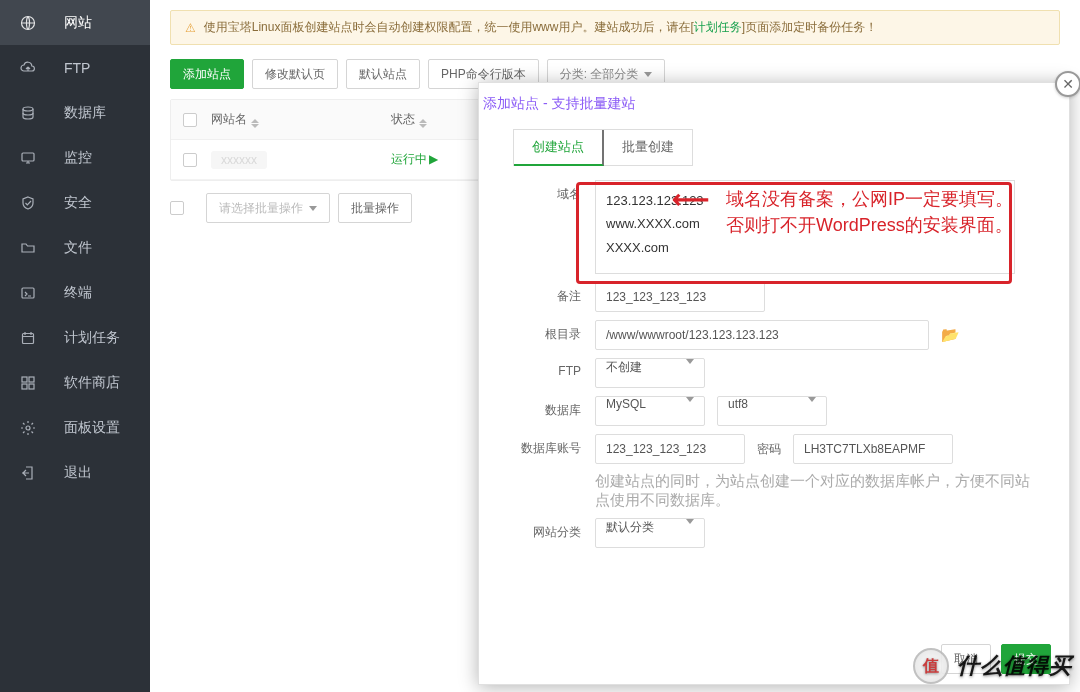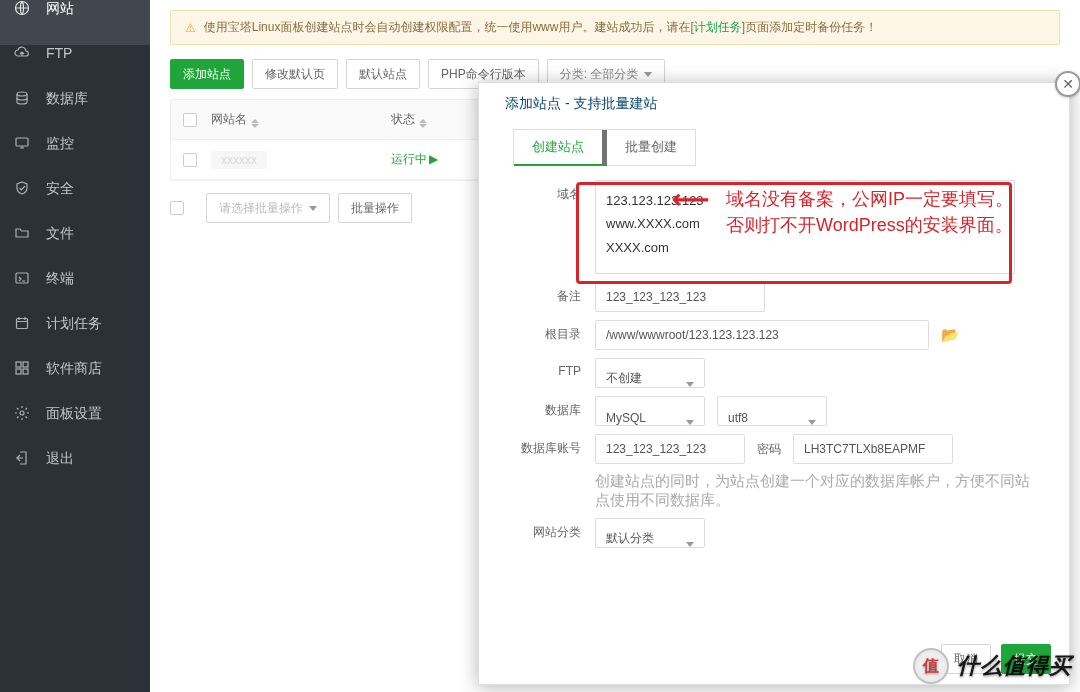--- a/index.html
+++ b/index.html
@@ -1,20 +1,20 @@
 <!DOCTYPE html>
 <html><head>
 <meta charset="utf-8">
 <style>
   html,body{margin:0;padding:0;font-family:"Microsoft YaHei","Helvetica Neue",Arial,sans-serif;font-size:12px;color:#666;background:#f3f3f3}
   *{box-sizing:border-box}
   .page{position:relative;width:1080px;height:692px;overflow:hidden;background:#fff}
   
   .sidebar{position:absolute;left:0;top:0;width:150px;height:100%;background:#2c3138;color:#c0c6cf}
-  .side-item{display:flex;align-items:flex-start;gap:16px;height:45px;padding:0 14px;cursor:pointer;font-size:14px}
+  .side-item{display:flex;align-items:center;gap:28px;height:45px;padding:0 20px;cursor:pointer;font-size:14px}
   .side-item.active{background:#41474f;color:#fff}
   .side-ico{width:16px;height:16px;display:inline-flex;align-items:center;justify-content:center;opacity:.85}
   
   .main{position:absolute;left:150px;top:0;right:0;height:100%;padding:10px 20px;overflow:hidden}
   .tip{border:1px solid #f0e0b0;background:#fdf6e7;color:#8a6d3b;padding:8px 14px;border-radius:2px;display:flex;align-items:center;gap:8px}
   .tip a{color:#17a04d;text-decoration:none}
   .toolbar{display:flex;gap:8px;margin:14px 0 10px}
   .btn{border:1px solid #d5d5d5;background:#fff;color:#666;height:30px;padding:0 12px;border-radius:2px;cursor:pointer;font-size:12px;display:inline-flex;align-items:center}
   .btn.primary{background:#20a53a;border-color:#20a53a;color:#fff}
   .btn.select{color:#888}
@@ -30,31 +30,31 @@
   .sort span{width:0;height:0;border-left:4px solid transparent;border-right:4px solid transparent}
   .sort .up{border-bottom:4px solid #bbb}
   .sort .down{border-top:4px solid #bbb}
   .status-run{color:#20a53a}
   .play{color:#20a53a;margin-left:2px}
   .link-danger{color:#e96c17}
   .batchbar{display:flex;gap:8px;margin-top:12px}
   
   .modal{position:absolute;left:478px;top:82px;width:592px;height:603px;background:#fff;box-shadow:0 2px 18px rgba(0,0,0,.3);border:1px solid #e0e0e0}
   .modal-close{position:absolute;right:-12px;top:-12px;width:26px;height:26px;border-radius:50%;background:#fff;border:2px solid #999;display:flex;align-items:center;justify-content:center;color:#666;font-size:14px;cursor:pointer;box-shadow:0 1px 3px rgba(0,0,0,.2)}
-  .modal-title{padding:12px 26px 10px;font-size:14px;color:#0c4a6e}
+  .modal-title{padding:12px 4px 10px;font-size:14px;color:#8b5cf6}
   .tabs{display:flex;margin:6px 0 0 34px;border:1px solid #ddd;width:fit-content}
-  .tab{padding:8px 18px;border-right:5px solid #737373;color:#666;cursor:pointer;font-size:13px}
+  .tab{padding:8px 18px;border-right:2px solid #737373;color:#666;cursor:pointer;font-size:13px}
   .tab:last-child{border-right:none}
   .tab.active{color:#20a53a;border-bottom:2px solid #20a53a;margin-bottom:-1px;background:#fff}
   .form{padding:14px 34px 20px}
   .row{display:flex;align-items:flex-start;margin-bottom:8px}
   .lab{flex:0 0 82px;text-align:right;color:#666;padding-top:6px;padding-right:14px}
   .field{flex:1;display:flex;gap:12px;flex-wrap:wrap;align-items:center}
   .inp,.sel{border:1px solid #ddd;height:30px;padding:0 10px;border-radius:2px;font-size:12px;color:#555;background:#fff}
-  .sel{display:inline-flex;align-items:flex-end;justify-content:space-between;min-width:110px}
+  .sel{display:inline-flex;align-items:flex-start;justify-content:space-between;min-width:110px}
   .inp.w1{width:170px}
   .inp.w2{width:334px}
   .inp.w3{width:150px}
   .inp.w4{width:160px}
   textarea.domain{border:1px solid #ddd;width:420px;height:94px;padding:8px 10px;font-family:inherit;font-size:13px;color:#333;resize:none;line-height:1.8}
   .hint{color:#aaa;font-size:15px}
   .folder{color:#555;font-size:15px}
   .footer{position:absolute;right:18px;bottom:10px;display:flex;gap:10px}
   
   .callout{position:absolute;border:3px solid #d8232a;border-radius:4px;pointer-events:none}

